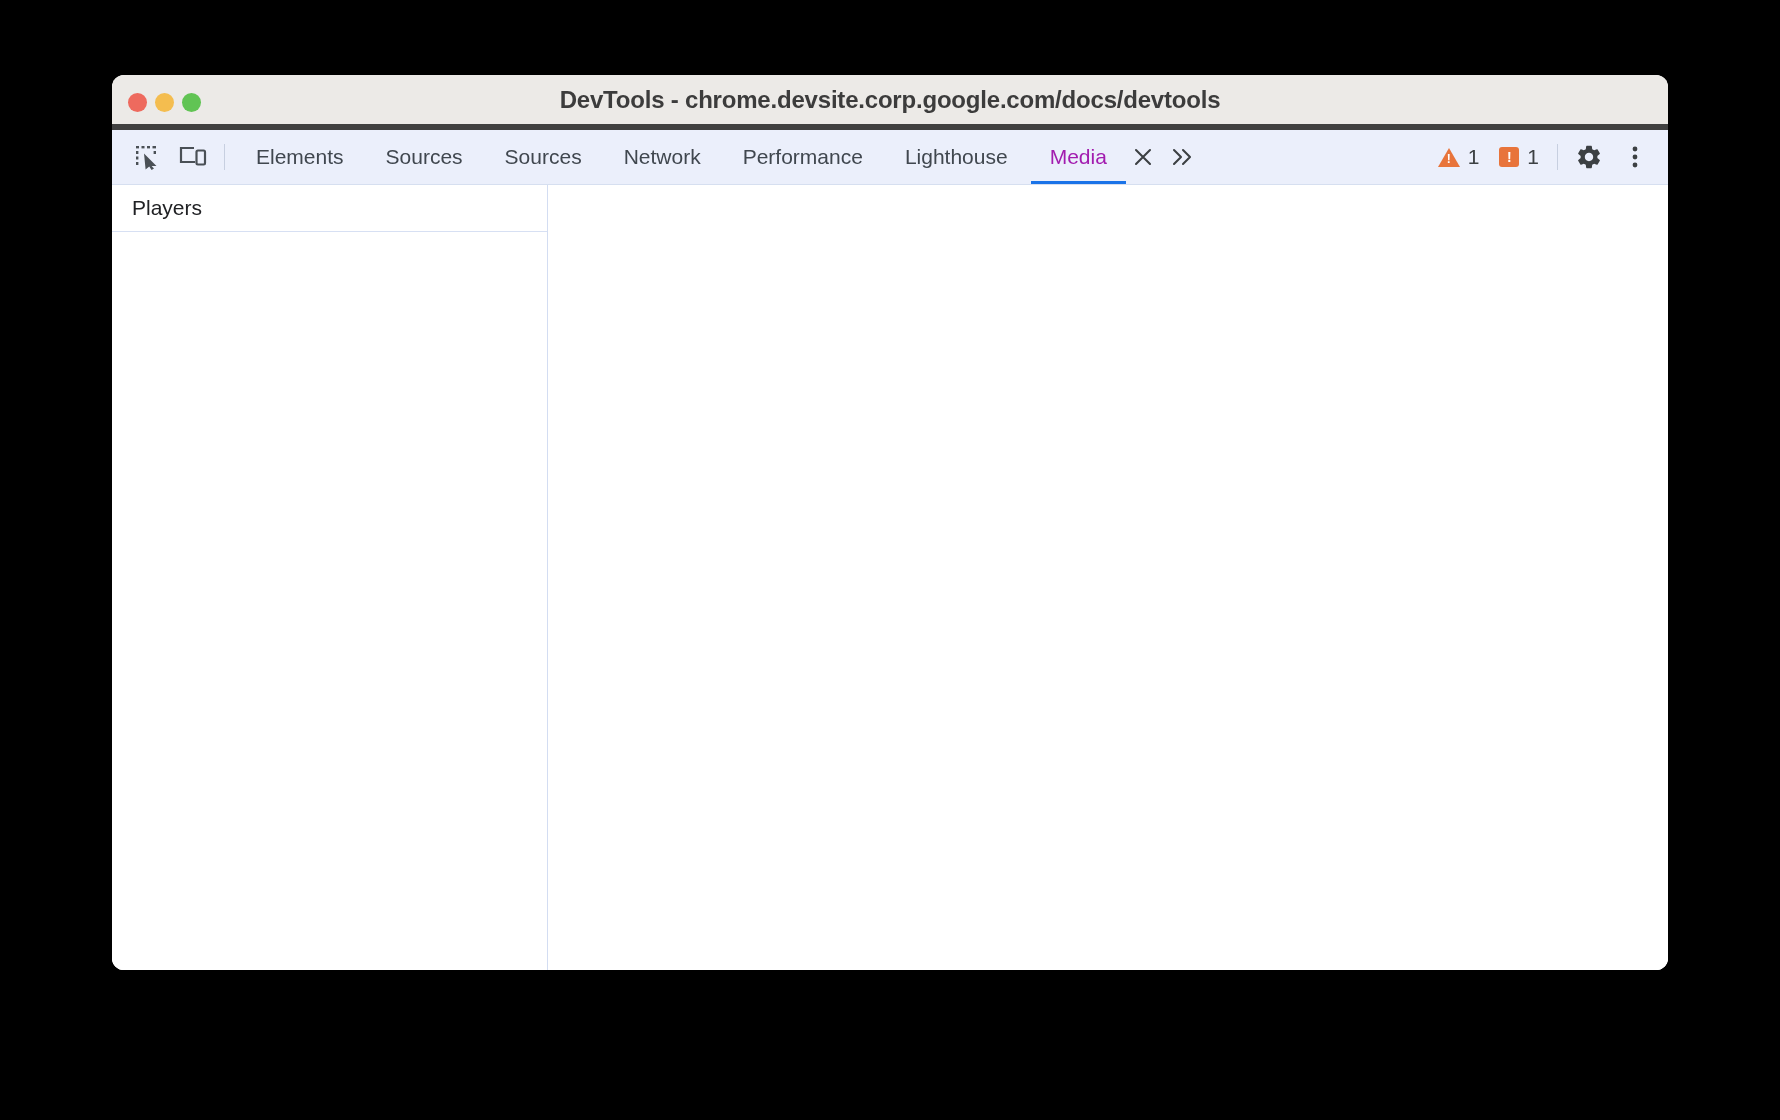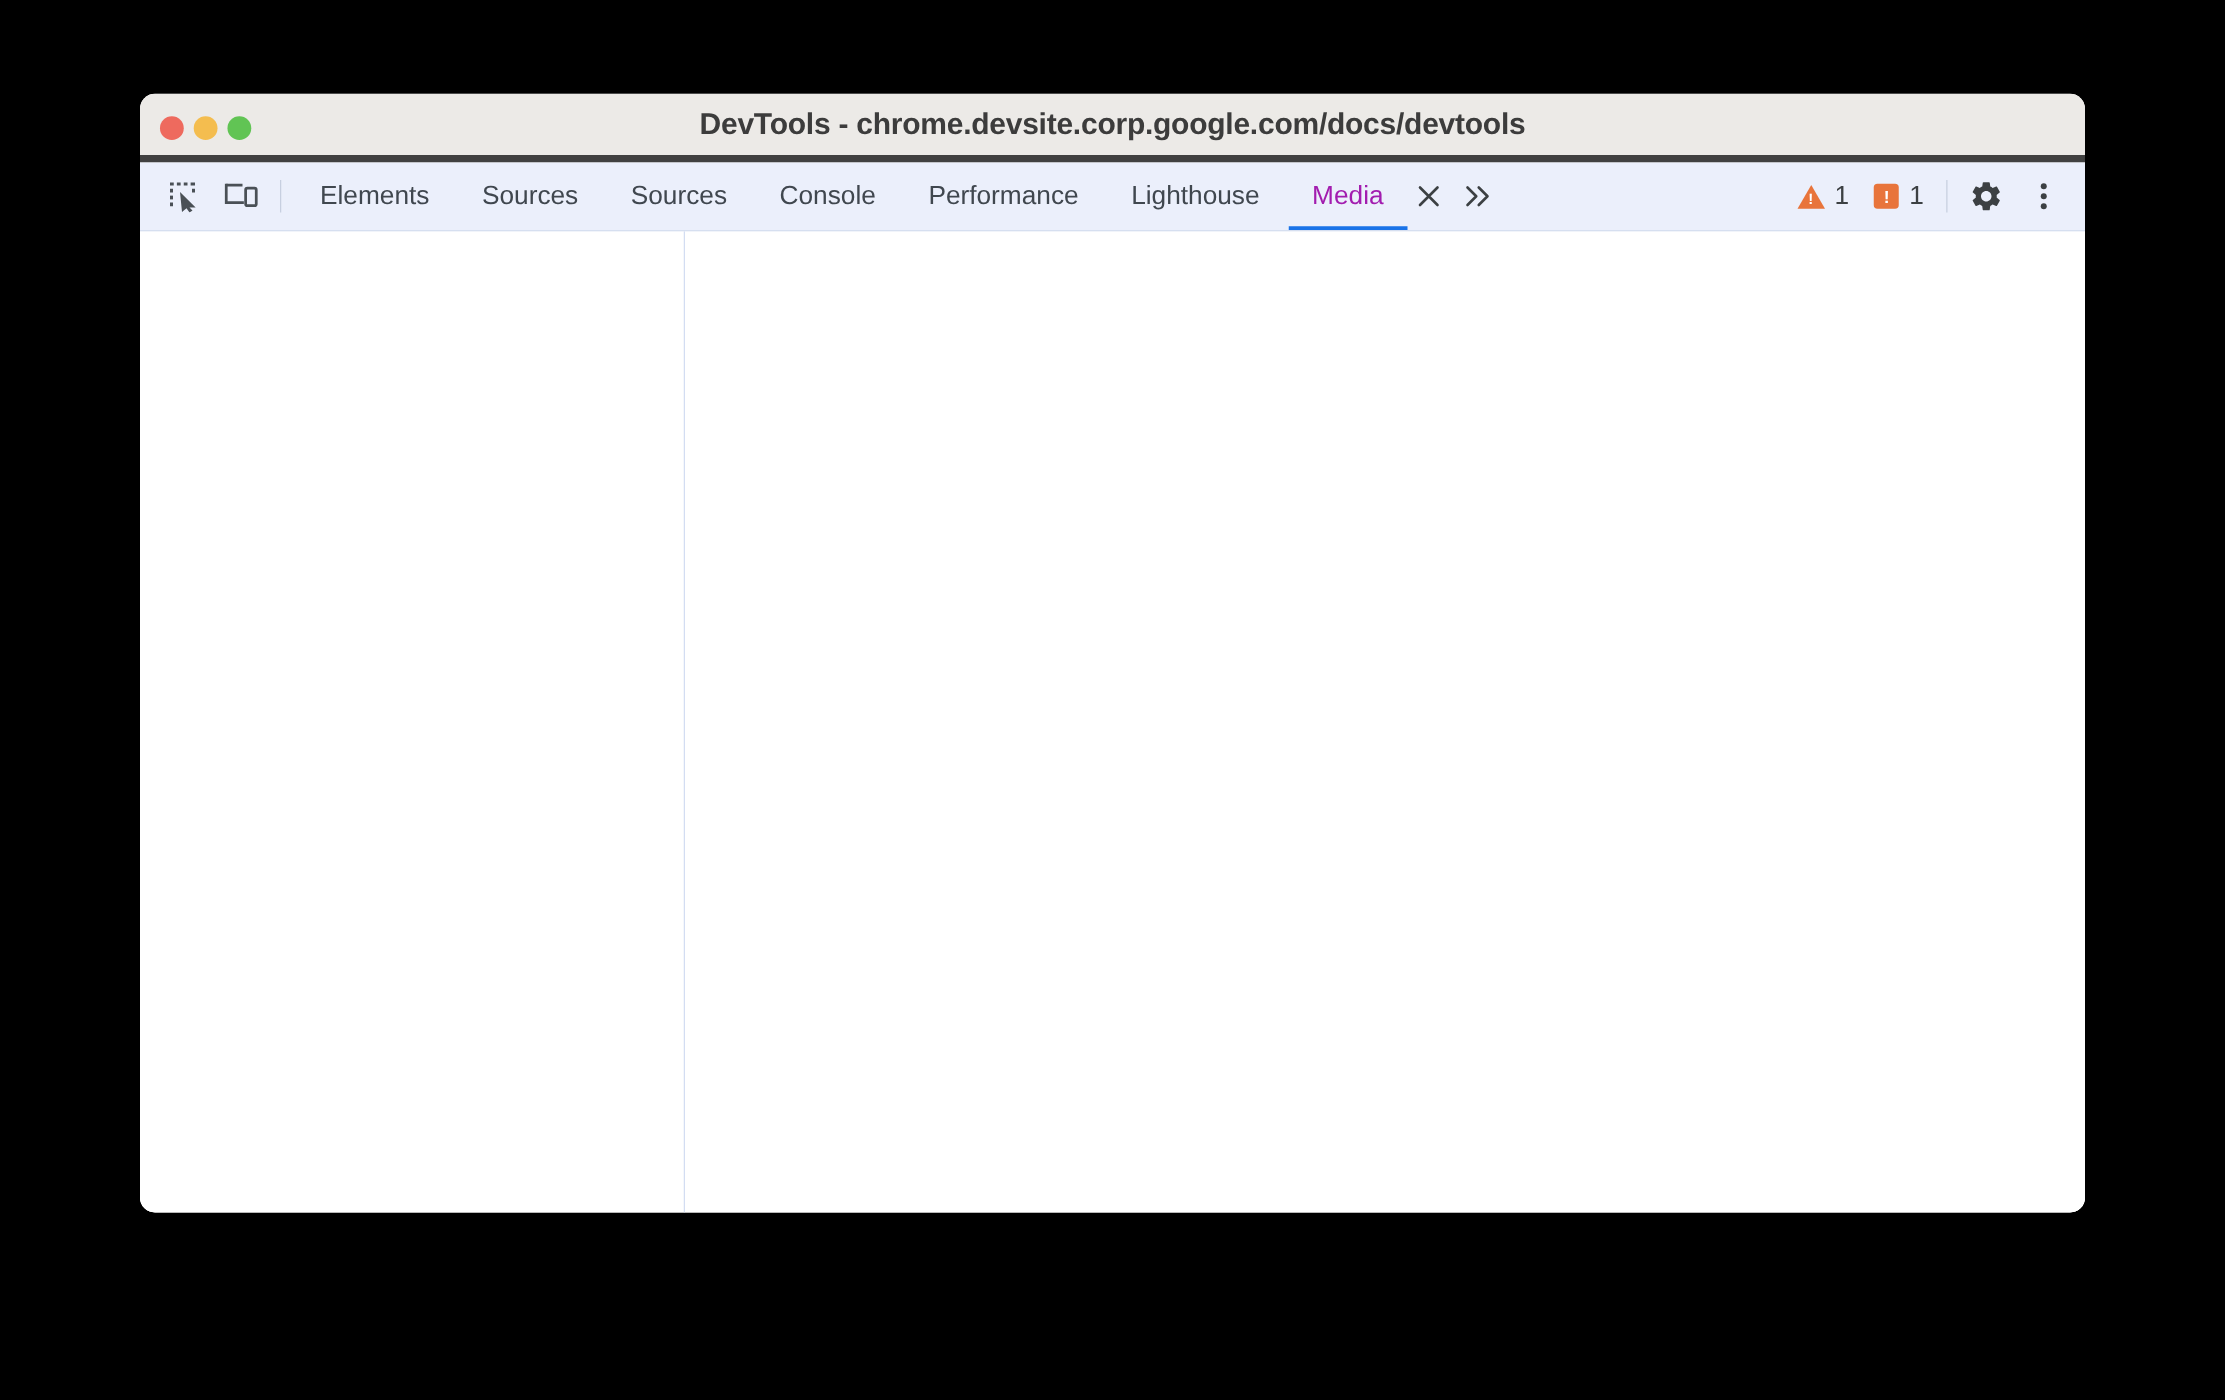--- a/index.html
+++ b/index.html
@@ -285,21 +285,21 @@
         <div class="tab">
           <span>Elements</span>
         </div>
         <div class="tab">
           <span>Sources</span>
         </div>
         <div class="tab">
           <span>Sources</span>
         </div>
         <div class="tab">
-          <span>Console</span>
+          <span>Network</span>
         </div>
         <div class="tab">
           <span>Performance</span>
         </div>
         <div class="tab">
           <span>Lighthouse</span>
         </div>
         <div class="tab active">
           <span>Media</span>
         </div>
@@ -345,20 +345,21 @@
             <circle cx="12" cy="22" r="2.4" fill="#3c4043"></circle>
           </svg>
         </div>
 
       </div>
     </div>
 
     <div class="panels">
 
       <div class="sidebar">
+        <div class="sidebar-header">Players</div>
         <div class="sidebar-list"></div>
       </div>
 
       <div class="main-panel"></div>
 
     </div>
 
   </div>
 </div>
 

